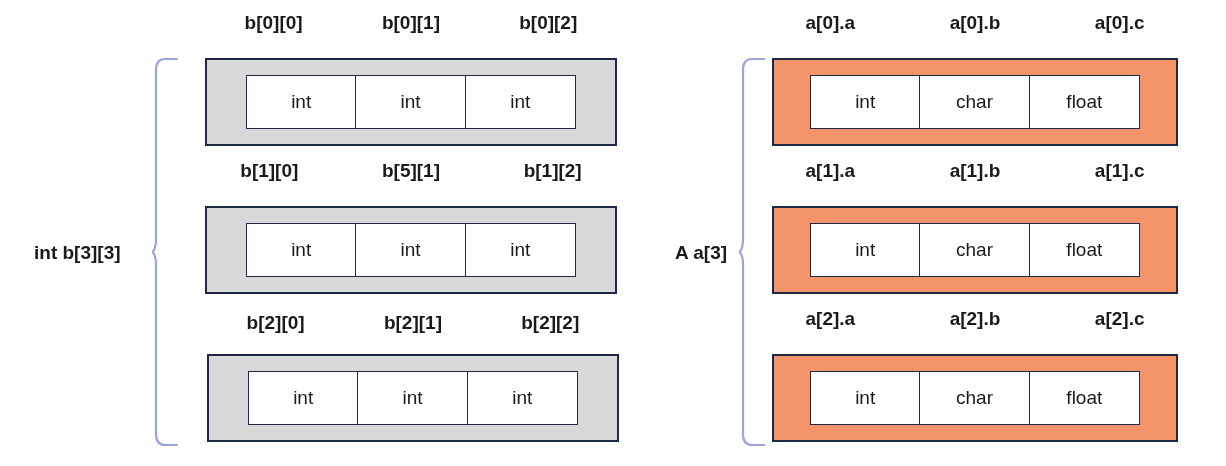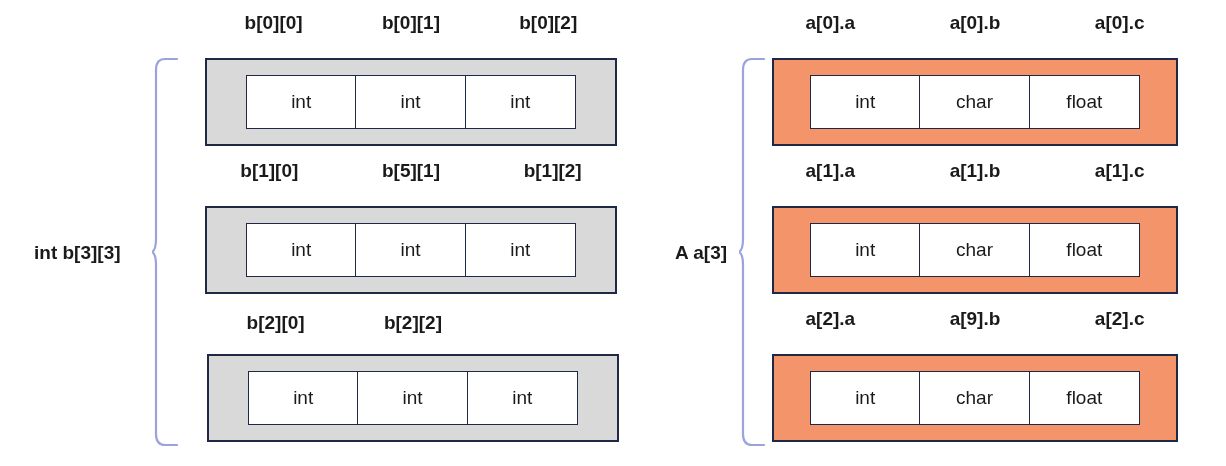--- a/index.html
+++ b/index.html
@@ -151,20 +151,21 @@
           <div class="cell gray-cell">int</div>
           <div class="cell gray-cell">int</div>
           <div class="cell gray-cell">int</div>
         </div>
       </div>
     </div>
 
     <div class="row-block">
       <div class="row-labels gray-labels" style="left:207px; top:308px;">
         <div class="row-label">b[2][0]</div>
+        <div class="row-label">b[2][1]</div>
         <div class="row-label">b[2][2]</div>
       </div>
       <div class="outer-box gray gray-outer" style="left:207px; top:354px;">
         <div class="cells gray-cells">
           <div class="cell gray-cell">int</div>
           <div class="cell gray-cell">int</div>
           <div class="cell gray-cell">int</div>
         </div>
       </div>
     </div>
@@ -207,21 +208,21 @@
           <div class="cell orange-cell">int</div>
           <div class="cell orange-cell">char</div>
           <div class="cell orange-cell">float</div>
         </div>
       </div>
     </div>
 
     <div class="row-block">
       <div class="row-labels orange-labels" style="left:132px; top:304px;align-items:center;">
         <div class="row-label">a[2].a</div>
-        <div class="row-label">a[9].b</div>
+        <div class="row-label">a[2].b</div>
         <div class="row-label">a[2].c</div>
       </div>
       <div class="outer-box orange orange-outer" style="left:132px; top:354px;">
         <div class="cells orange-cells">
           <div class="cell orange-cell">int</div>
           <div class="cell orange-cell">char</div>
           <div class="cell orange-cell">float</div>
         </div>
       </div>
     </div>

